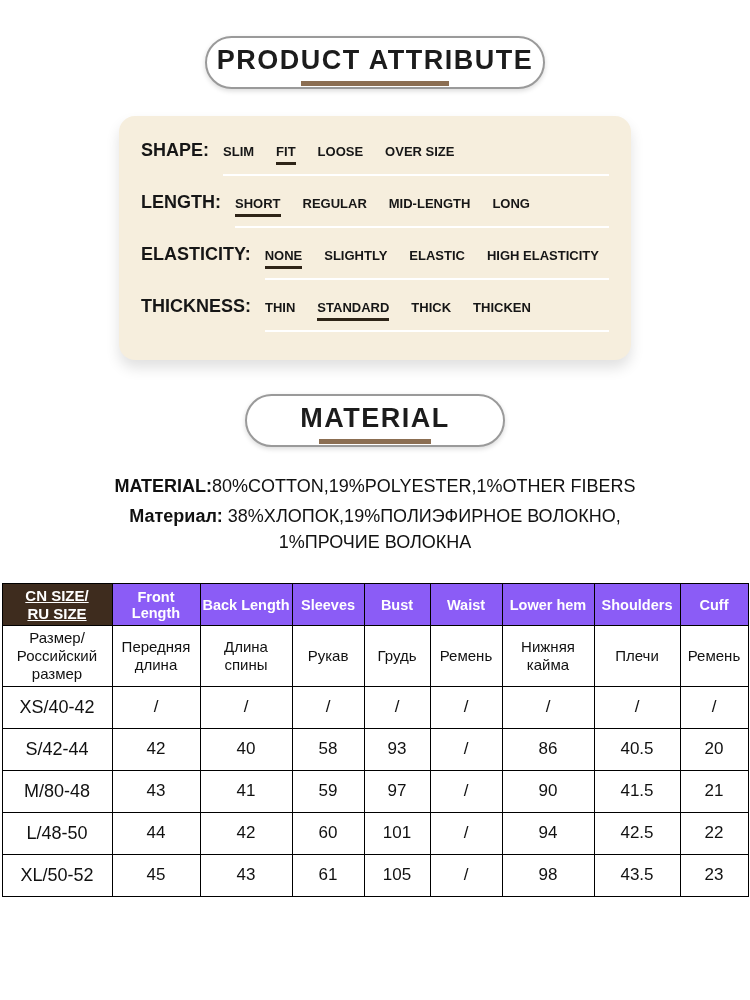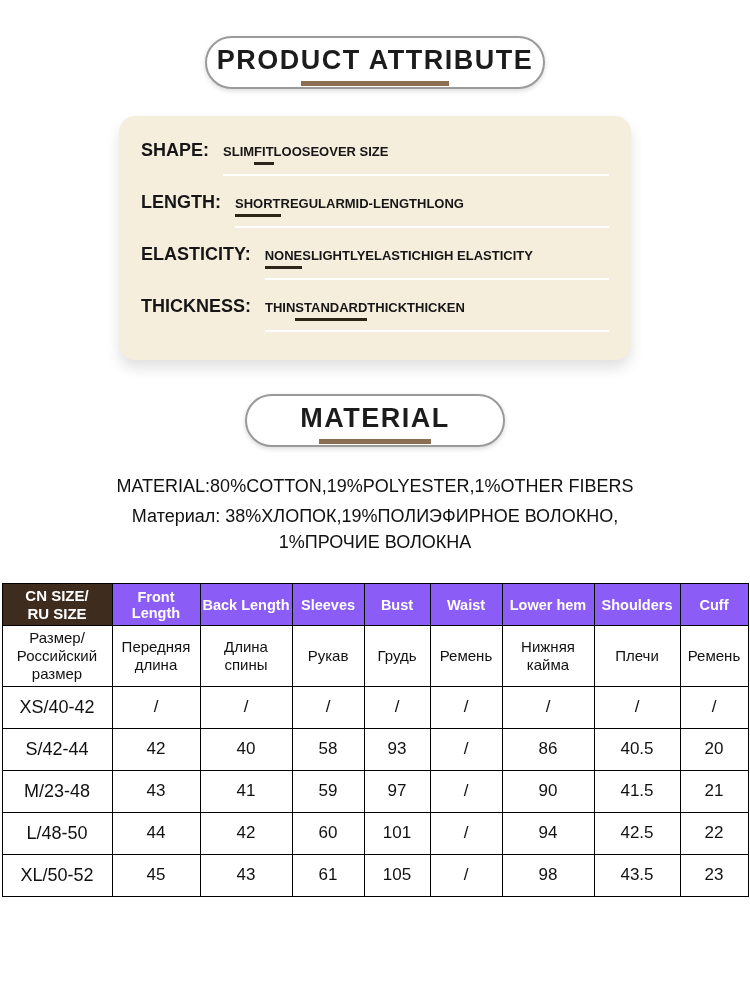--- a/index.html
+++ b/index.html
@@ -54,21 +54,21 @@
   }
   .attr-label {
     font-weight: bold;
     font-size: 18px;
     margin-right: 14px;
     white-space: nowrap;
     color: #161616;
   }
   .attr-options {
     display: flex;
-    gap: 0;
+    gap: 22px;
     align-items: baseline;
     border-bottom: 2px solid #ffffff;
     padding-bottom: 9px;
     flex: 1;
   }
   .opt {
     font-size: 13px;
     font-weight: 600;
     white-space: nowrap;
     padding-bottom: 3px;
@@ -78,21 +78,21 @@
 
   
   .material-block {
     width: 580px;
     margin: 26px auto 0;
     text-align: center;
     font-size: 18px;
     line-height: 1.45;
   }
   .material-line { margin-bottom: 4px; }
-  .material-label { font-weight: normal; text-align: center; }
+  .material-label { font-weight: bold; text-align: center; }
   .material-value { font-weight: normal; }
 
   
   .size-table {
     width: 746px;
     margin: 28px auto 0;
     border-collapse: collapse;
     table-layout: fixed;
   }
   .size-table th, .size-table td {
@@ -102,20 +102,21 @@
     padding: 3px 1px;
   }
   .th-corner {
     background: #3e2c1e;
     color: #fff;
     font-weight: bold;
     font-size: 15px;
     white-space: pre-line;
     line-height: 1.15;
     height: 36px;
+    text-decoration: underline;
   }
   .th-en {
     background: #8b5cf6;
     color: #fff;
     font-weight: bold;
     font-size: 14.5px;
   }
   .th-ru {
     background: #fff;
     color: #111;
@@ -255,21 +256,21 @@
         <td class="cell">42</td>
         <td class="cell">40</td>
         <td class="cell">58</td>
         <td class="cell">93</td>
         <td class="cell">/</td>
         <td class="cell">86</td>
         <td class="cell">40.5</td>
         <td class="cell">20</td>
       </tr>
       <tr>
-        <td class="row-size">M/23-48</td>
+        <td class="row-size">M/80-48</td>
         <td class="cell">43</td>
         <td class="cell">41</td>
         <td class="cell">59</td>
         <td class="cell">97</td>
         <td class="cell">/</td>
         <td class="cell">90</td>
         <td class="cell">41.5</td>
         <td class="cell">21</td>
       </tr>
       <tr>

